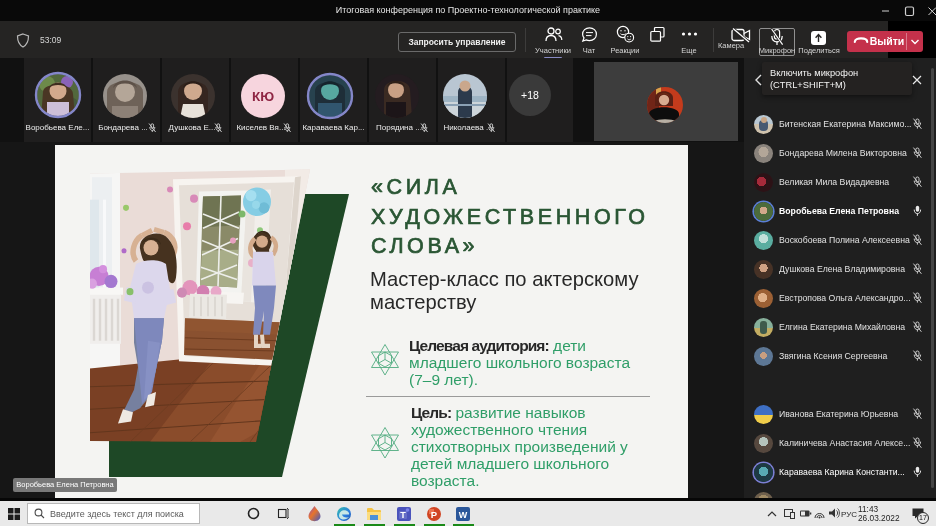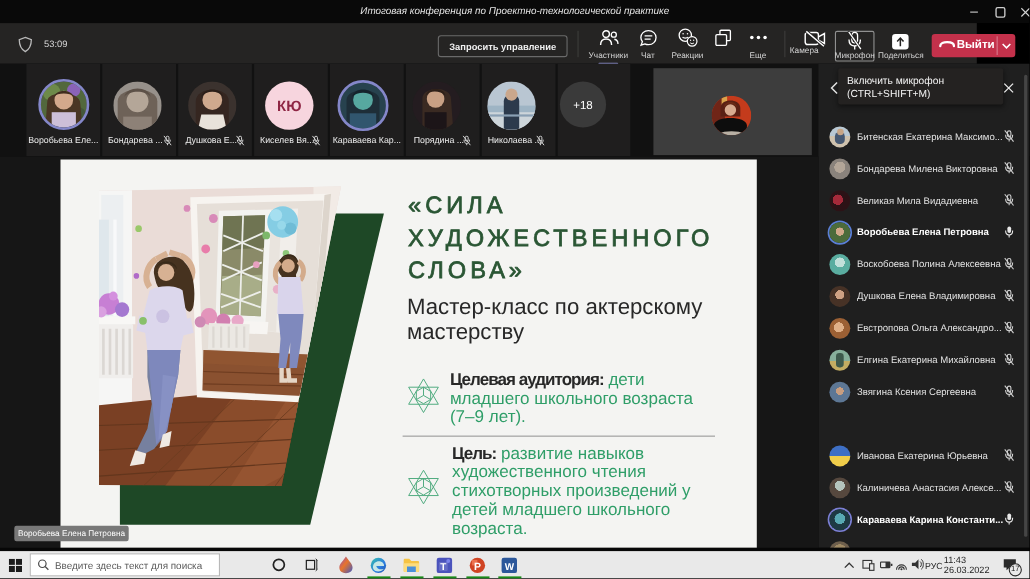--- a/index.html
+++ b/index.html
@@ -8,21 +8,21 @@
   .abs { position:absolute; }
   .prow { position:absolute; left:0; width:186px; height:29px; }
   .pav  { position:absolute; left:10px; top:5px; width:19px; height:19px; border-radius:50%; overflow:hidden; }
   .pname{ position:absolute; left:35px; top:9px; font-size:8.7px; color:#e2e2e2; white-space:nowrap; }
   .pmic { position:absolute; left:168px; top:8px; }
 </style>
 </head>
 <body>
 
 <div class="abs" style="left:0;top:0;width:936px;height:21px;background:#090909;">
-  <div class="abs" style="left:0;top:0;width:936px;height:21px;text-align:center;font-size:9px;line-height:21px;color:#e6e6e6;font-style:italic;">Итоговая конференция по Проектно-технологической практике</div>
+  <div class="abs" style="left:0;top:0;width:936px;height:21px;text-align:center;font-size:9px;line-height:21px;color:#e6e6e6;">Итоговая конференция по Проектно-технологической практике</div>
   <svg class="abs" style="left:850px;top:0" width="86" height="21" viewBox="0 0 86 21">
     <line x1="32" y1="11" x2="39" y2="11" stroke="#d0d0d0" stroke-width="1"></line>
     <rect x="55.5" y="7" width="8" height="8.5" rx="1.5" fill="none" stroke="#d0d0d0" stroke-width="1.2"></rect>
     <path d="M78.5 7.5 L86 15 M86 7.5 L78.5 15" stroke="#d0d0d0" stroke-width="1"></path>
   </svg>
 </div>
 
 <div class="abs" style="left:0;top:21px;width:888px;height:37px;background:#252423;">
 
   <svg class="abs" style="left:15px;top:11px;" width="16" height="17" viewBox="0 0 16 17">
@@ -575,21 +575,21 @@
         <g stroke="#cfcfcf" stroke-width="1" fill="none">
           <rect x="3.8" y="1" width="3.2" height="5.4" rx="1.6"></rect>
           <path d="M2.2 4.6 C2.2 7.4 3.8 8.6 5.4 8.6 C7 8.6 8.6 7.4 8.6 4.6"></path>
           <line x1="5.4" y1="8.6" x2="5.4" y2="10.6"></line>
           <line x1="1.4" y1="0.6" x2="9.4" y2="10.8"></line>
         </g>
       </svg>
     </div>
   <div class="prow" style="top:399.5px;">
       <div class="pav" style="background:radial-gradient(circle at 50% 45%,#58aab4 0 34%,#1d3a44 35%);box-shadow:0 0 0 1.6px #7b7fd4;"></div>
-      <span class="pname" style="color:#fff;font-weight:bold;text-align:center;">Караваева Карина Константи...</span>
+      <span class="pname" style="color:#fff;font-weight:normal;text-align:center;">Караваева Карина Константи...</span>
       <svg class="pmic" width="11" height="12" viewBox="0 0 11 12">
         <g fill="#e8e8e8">
           <rect x="3.8" y="0.8" width="3.4" height="6" rx="1.7"></rect>
         </g>
         <g stroke="#e8e8e8" stroke-width="1" fill="none">
           <path d="M2.2 4.6 C2.2 7.4 3.8 8.6 5.4 8.6 C7 8.6 8.6 7.4 8.6 4.6"></path>
           <line x1="5.4" y1="8.6" x2="5.4" y2="10.8"></line>
         </g>
       </svg>
     </div>

